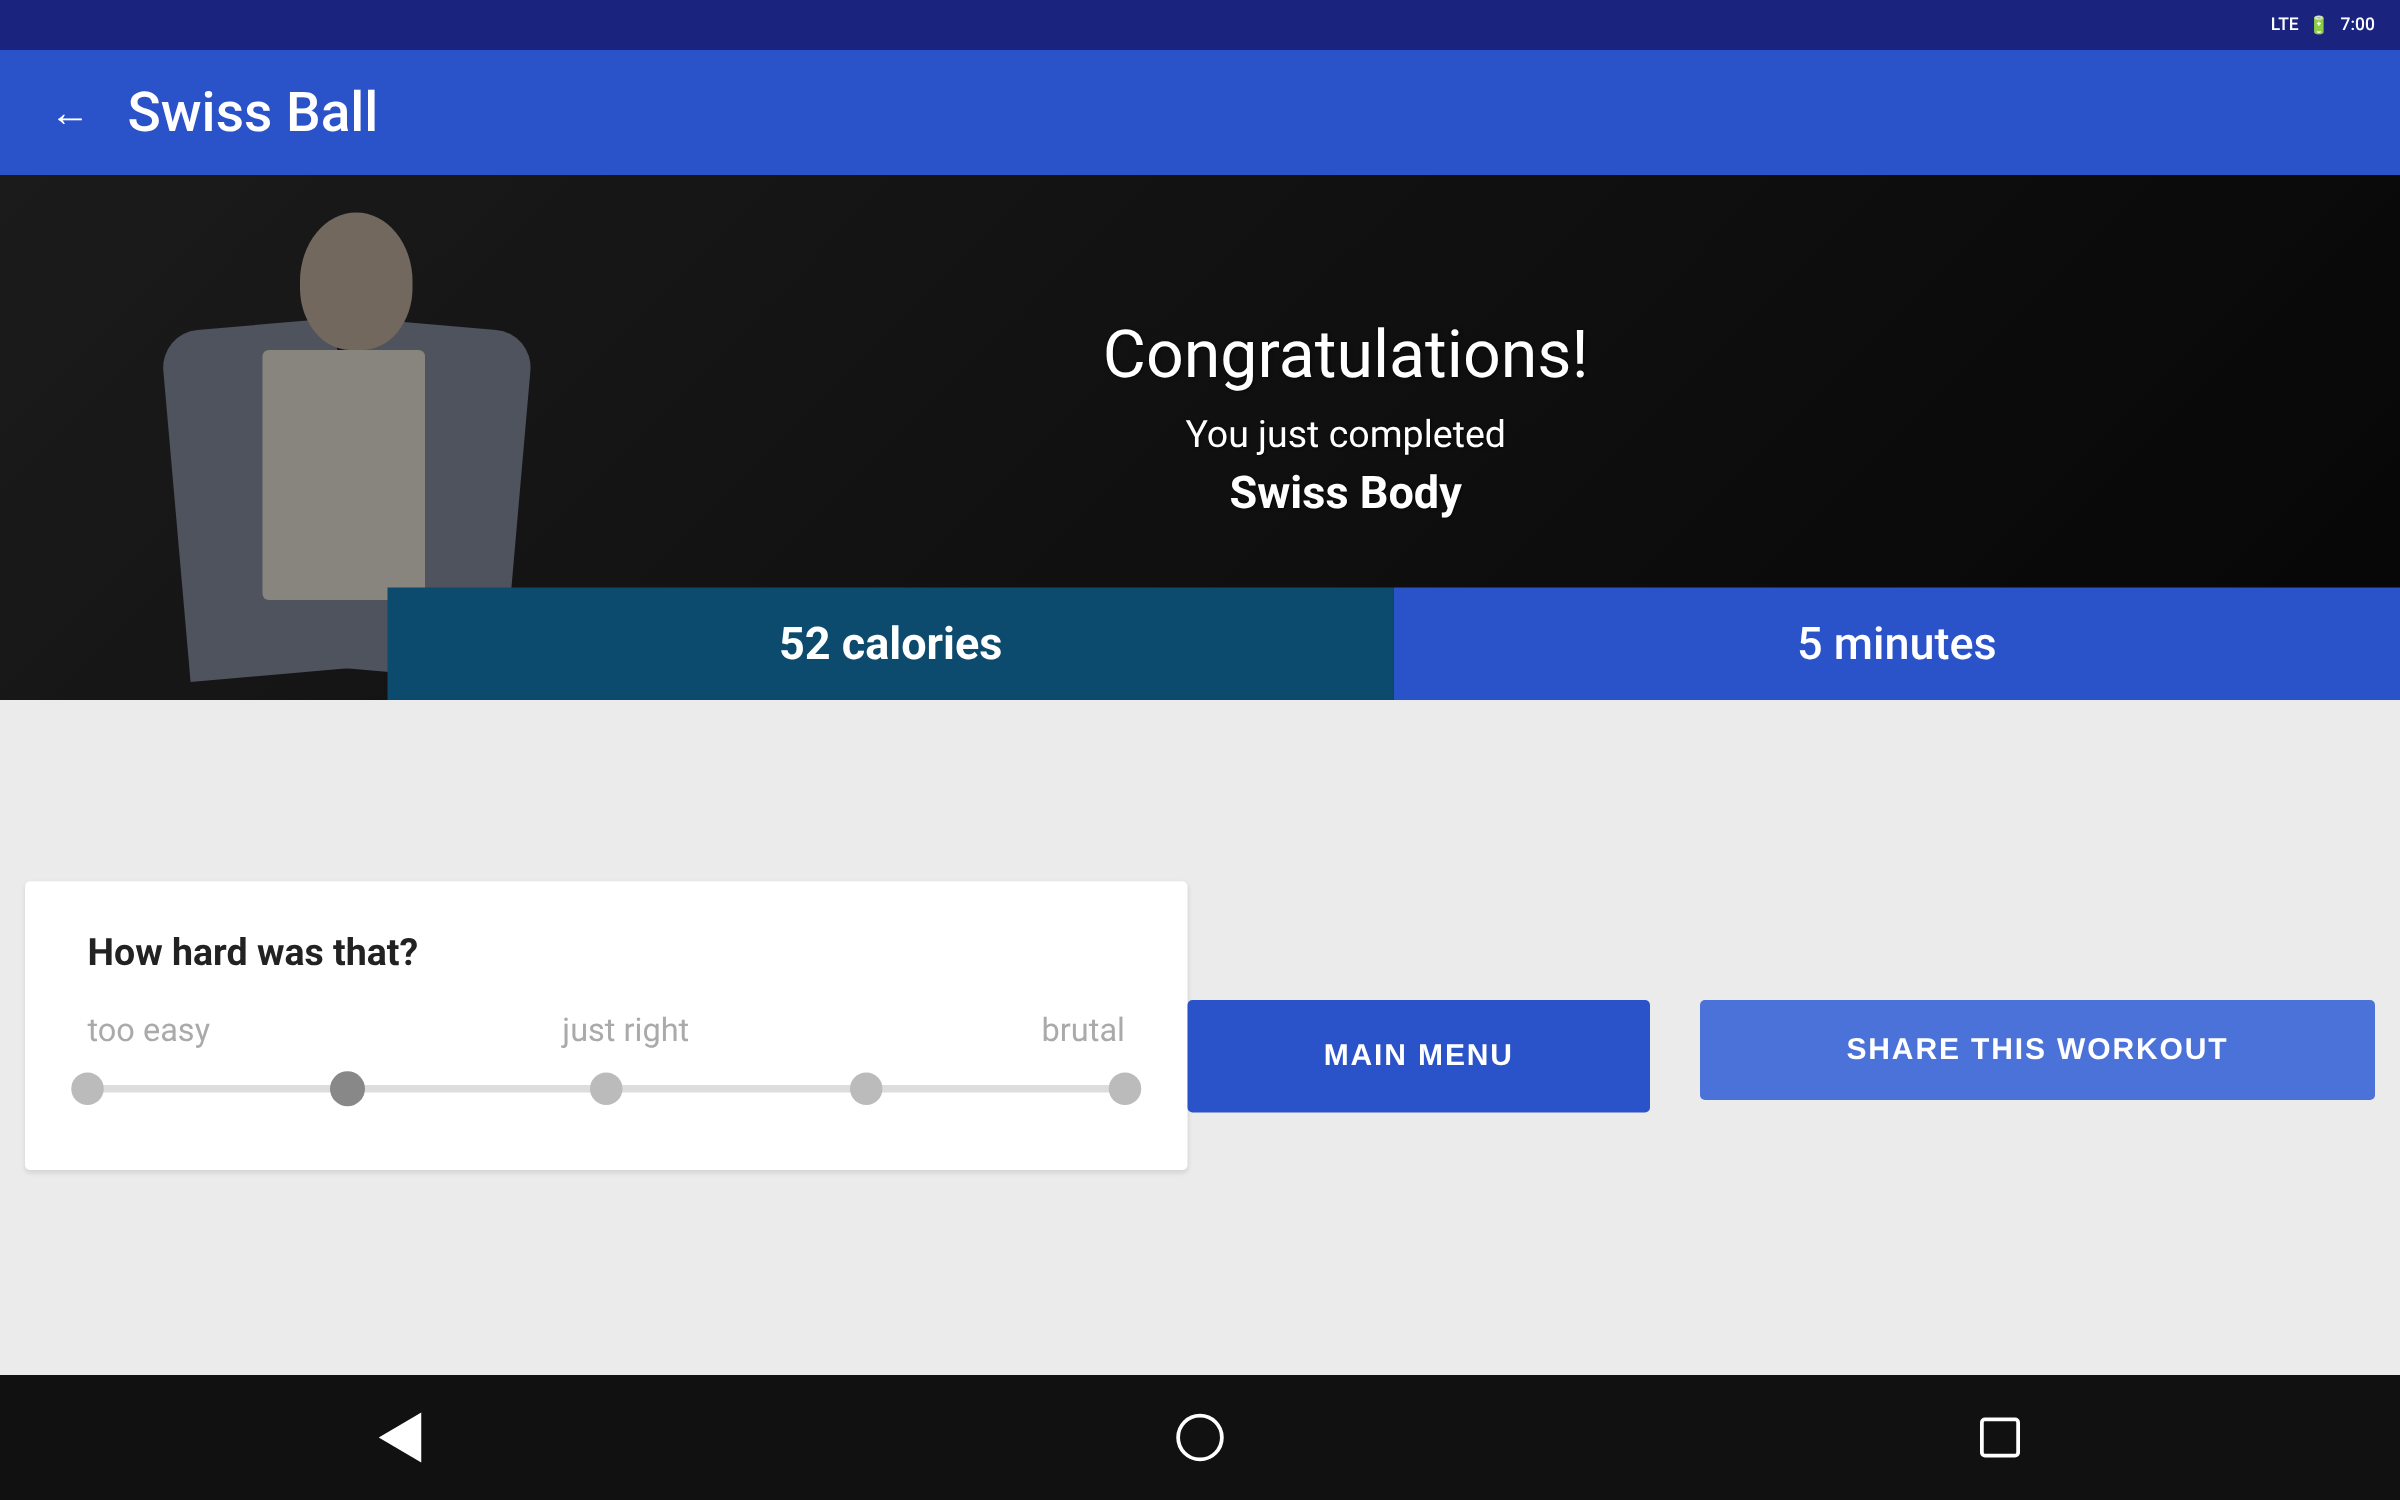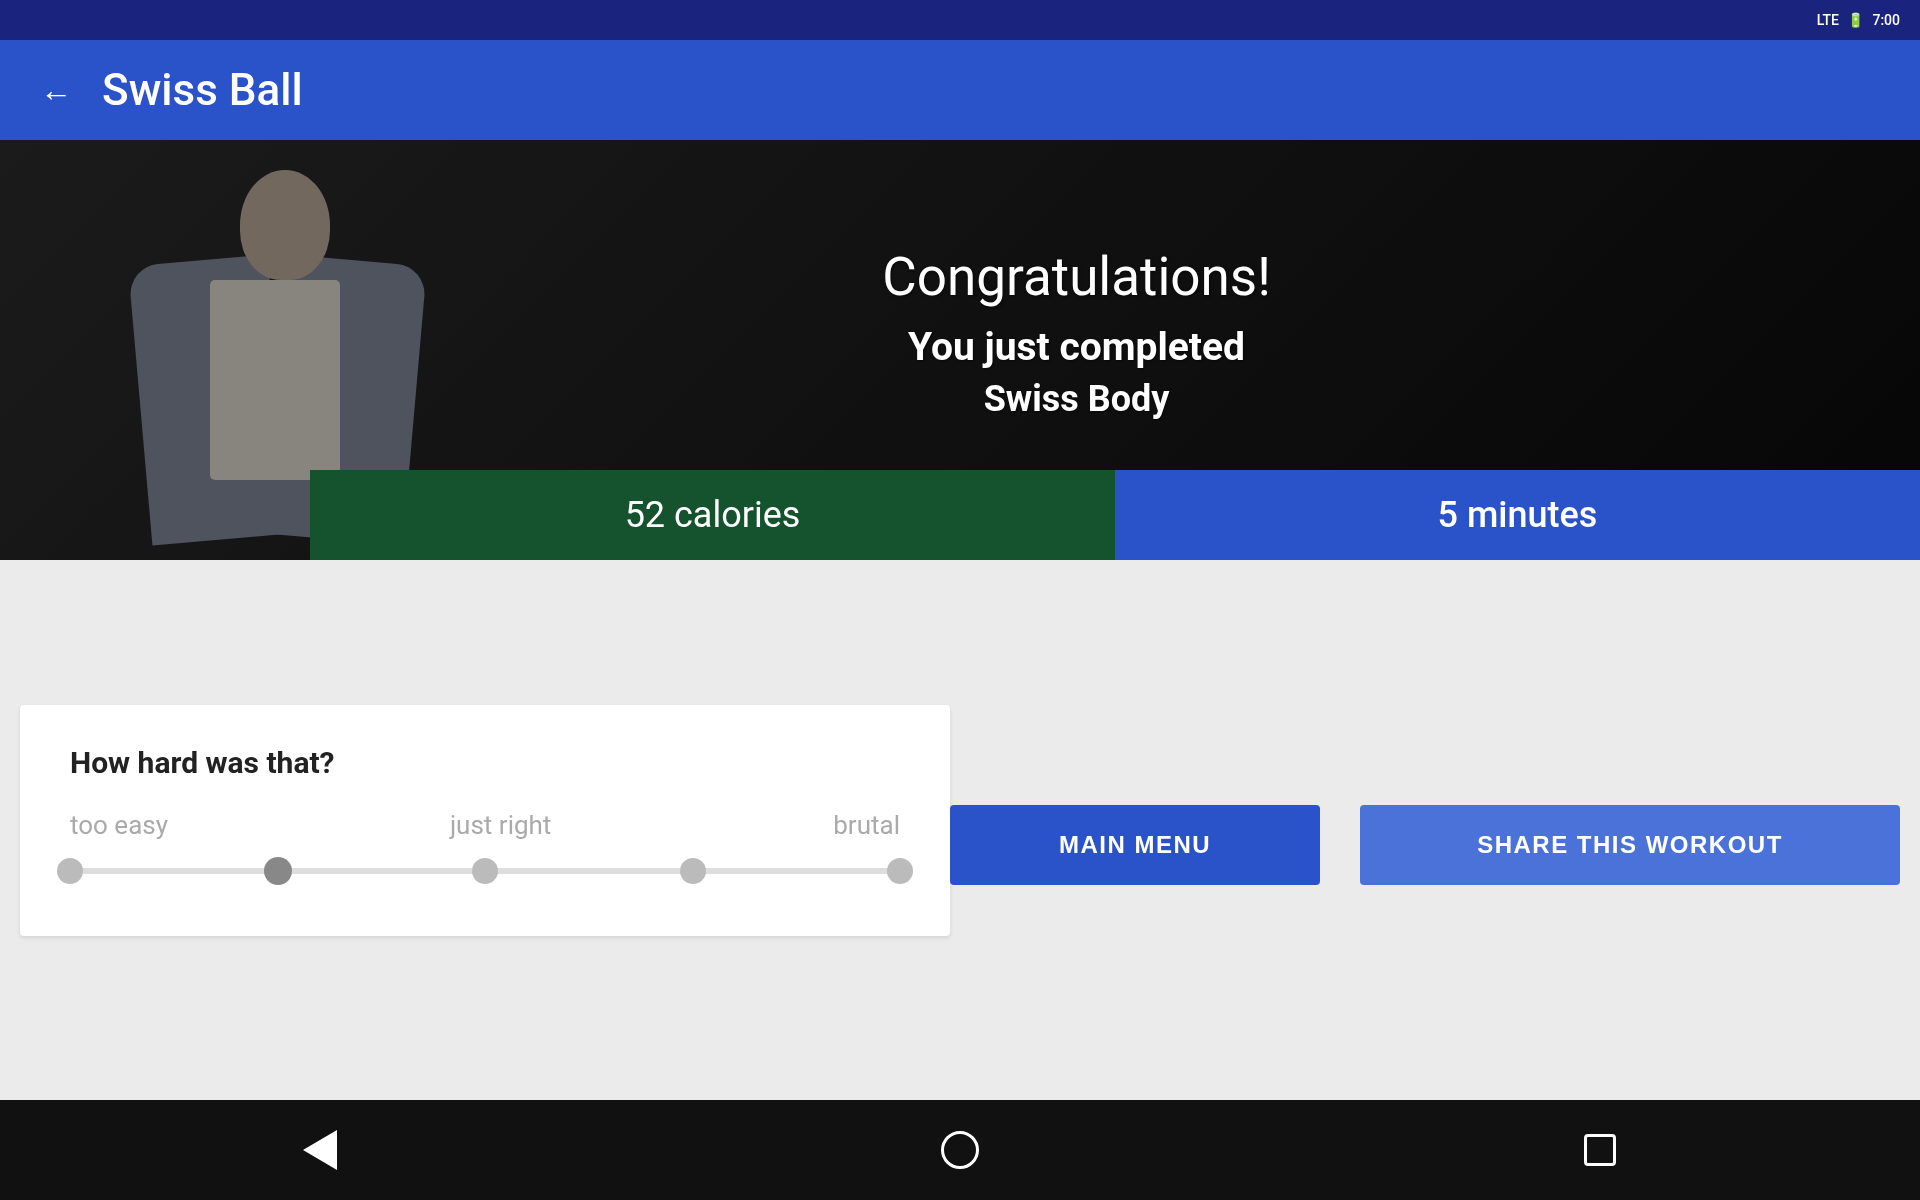--- a/index.html
+++ b/index.html
@@ -151,22 +151,22 @@
     }
 
     .congratulations-text {
       font-size: 53px;
       font-weight: 400;
       margin-bottom: 16px;
       text-shadow: 1px 1px 3px rgba(0,0,0,0.5);
     }
 
     .completed-text {
-      font-size: 39px;
-      font-weight: 700;
+      font-size: 30px;
+      font-weight: 400;
       margin-bottom: 8px;
       text-shadow: 1px 1px 2px rgba(0,0,0,0.5);
     }
 
     .workout-name {
       font-size: 36px;
       font-weight: 700;
       text-shadow: 1px 1px 2px rgba(0,0,0,0.5);
     }
 
@@ -175,27 +175,27 @@
       position: absolute;
       bottom: 0;
       left: 310px;
       right: 0;
       height: 90px;
       display: flex;
     }
 
     .stat-calories {
       flex: 1;
-      background: #14532d;
+      background: #0c4a6e;
       display: flex;
       align-items: center;
       justify-content: center;
       color: white;
       font-size: 36px;
-      font-weight: 400;
+      font-weight: 700;
     }
 
     .stat-minutes {
       flex: 1;
       background: #2a52c9;
       display: flex;
       align-items: center;
       justify-content: center;
       color: white;
       font-size: 36px;
@@ -283,21 +283,21 @@
       display: flex;
       gap: 40px;
     }
 
     .btn-main-menu {
       background: #2a52c9;
       color: white;
       border: none;
       border-radius: 4px;
       padding: 0 60px;
-      height: 80px;
+      height: 90px;
       font-size: 24px;
       font-weight: 700;
       letter-spacing: 1.5px;
       cursor: pointer;
       min-width: 370px;
     }
 
     .btn-share {
       background: #4a72d9;
       color: white;

